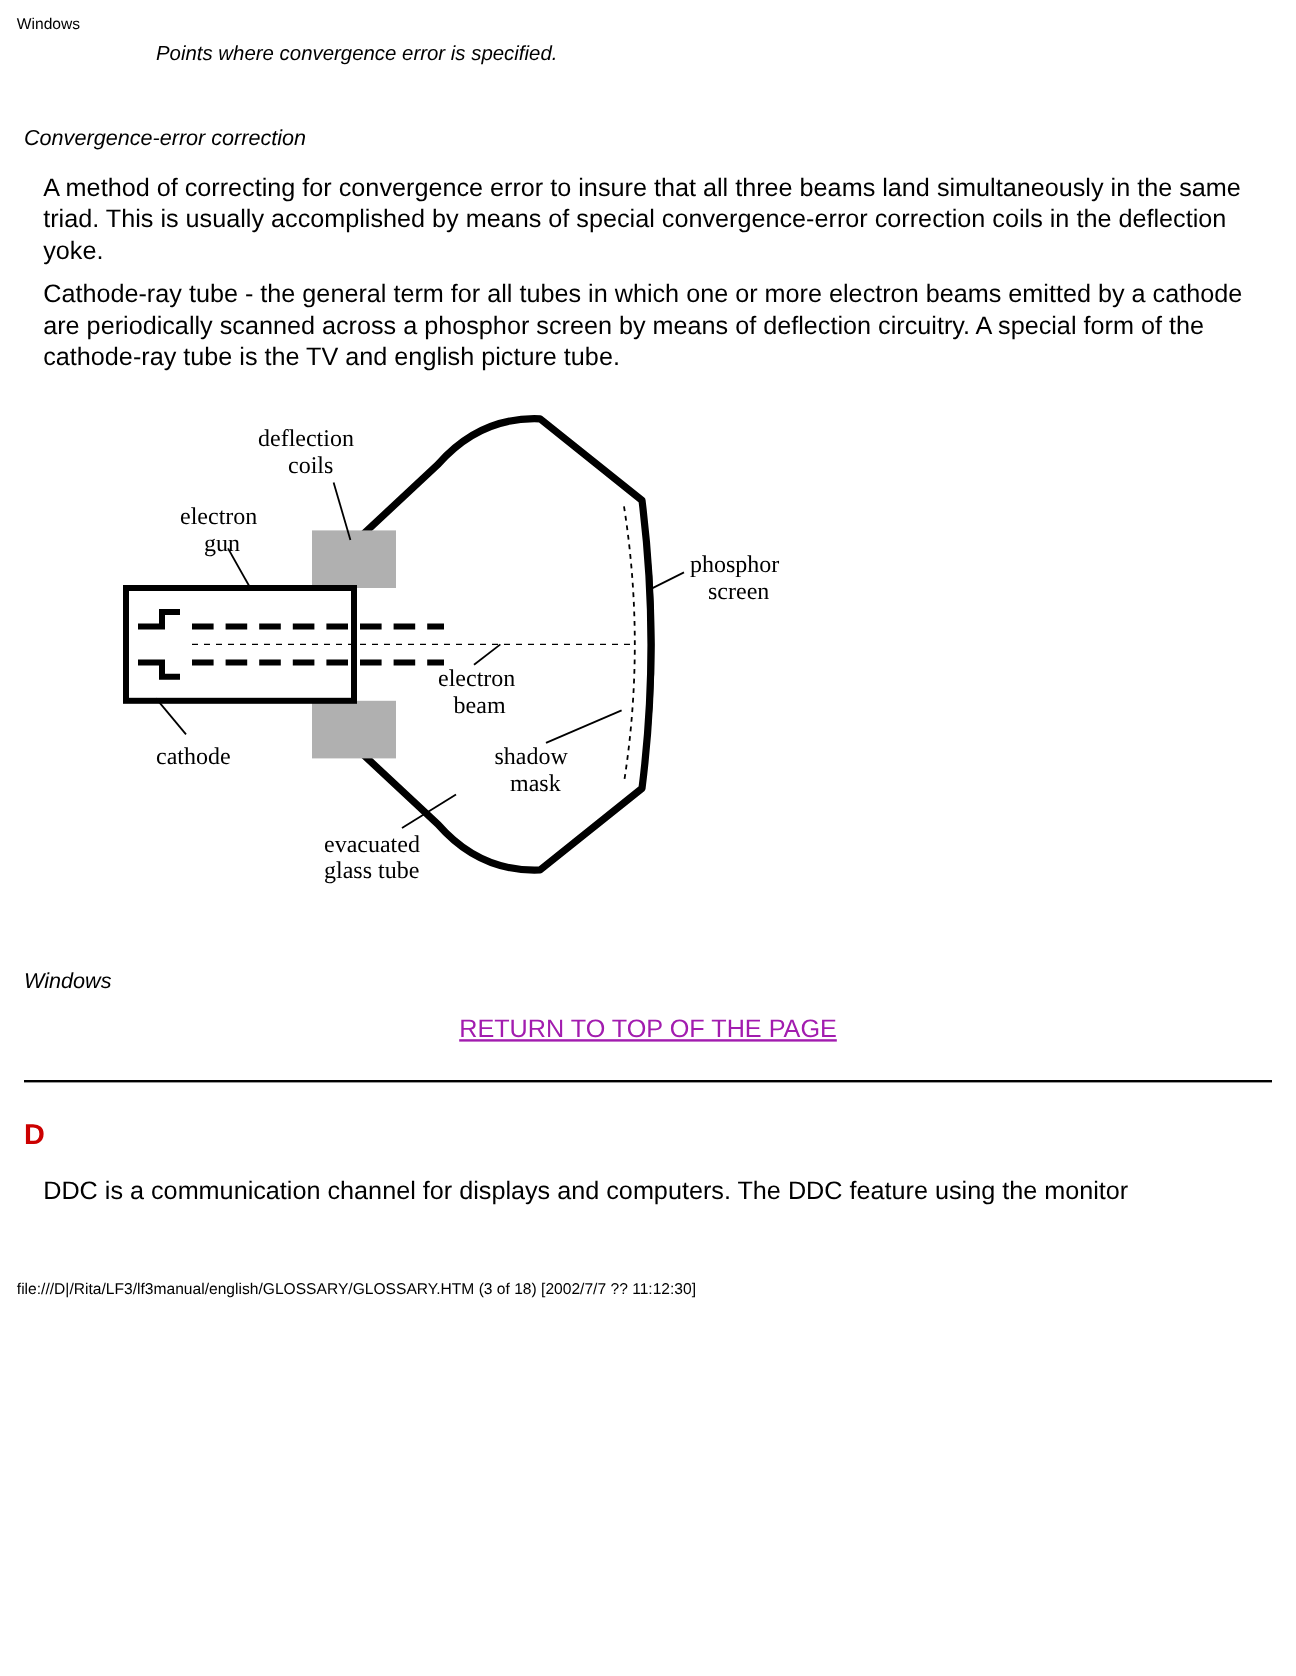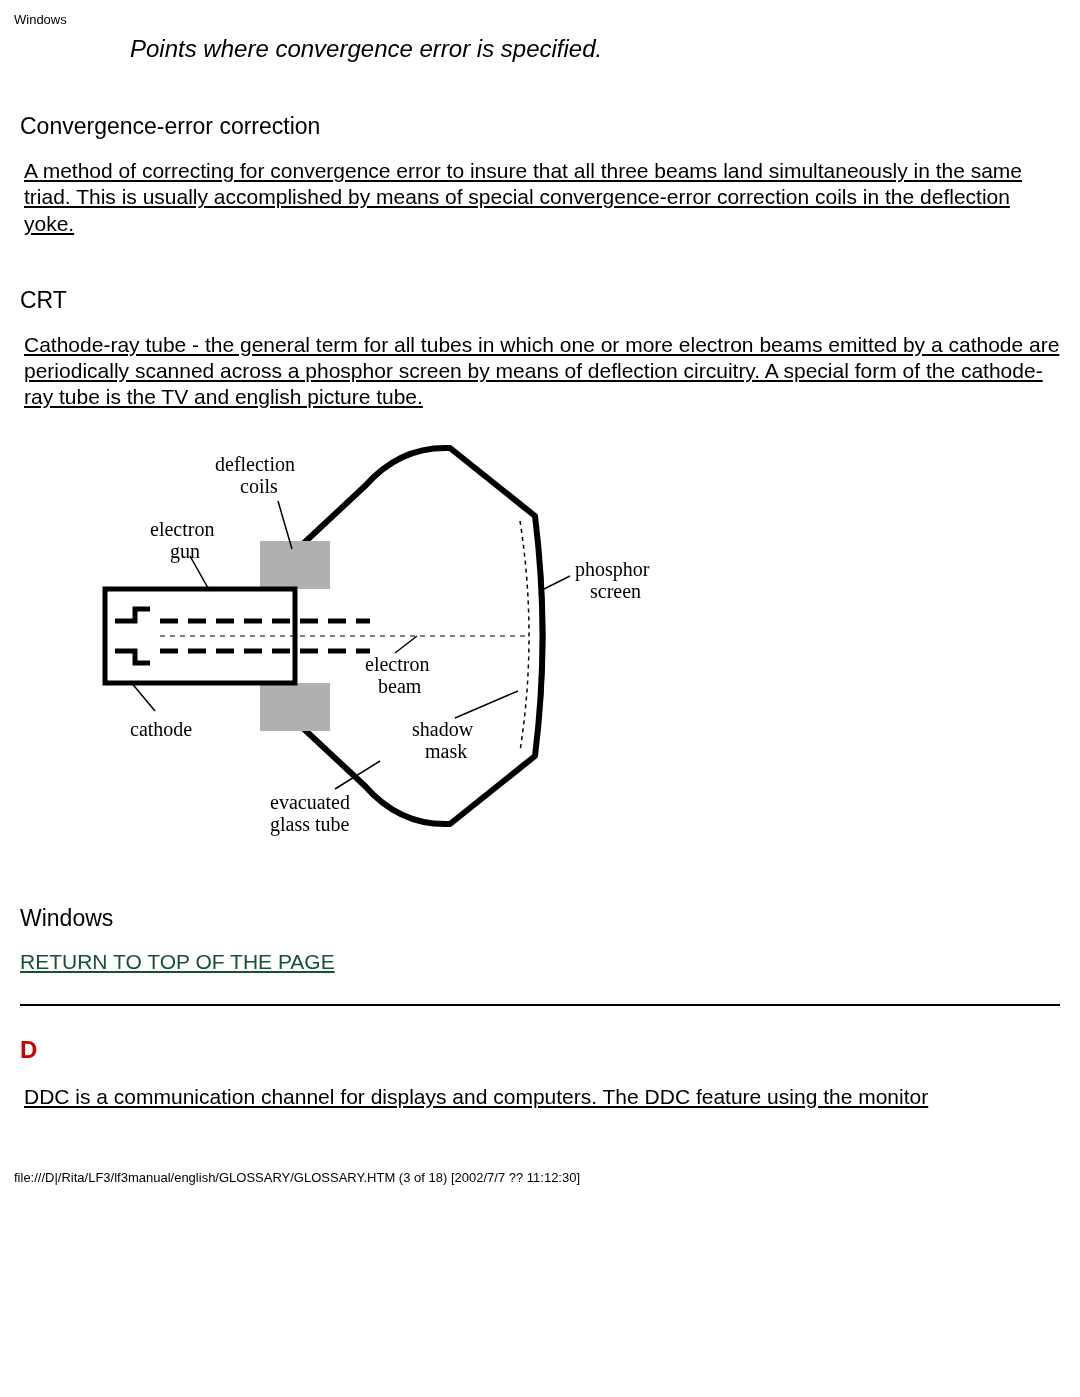--- a/index.html
+++ b/index.html
@@ -12,37 +12,37 @@
   }
   .page {
     padding: 0 20px 20px 20px;
   }
   .header-small {
     font-size: 13px;
     padding: 12px 0 0 14px;
   }
   .caption-italic {
     font-style: italic;
-    font-size: 24px;
+    font-size: 17px;
     margin: 8px 0 0 110px;
   }
   .term-heading {
-    font-size: 23px;
+    font-style: italic;
+    font-size: 18px;
     margin: 50px 0 18px 0;
   }
   .body-text {
     font-size: 21px;
     line-height: 1.25;
-    margin: 0 0 10px 4px;
-    text-decoration: underline;
+    margin: 0 0 10px 16px;
   }
   .return-link {
     display: block;
-    text-align: left;
-    color: #14532d;
+    text-align: center;
+    color: #a21caf;
     text-decoration: underline;
     font-size: 21px;
     margin: 18px 0 30px 0;
   }
   hr {
     border: none;
     border-top: 2px solid #000;
     margin: 30px 0 30px 0;
   }
   .letter-heading {
@@ -69,21 +69,20 @@
 
 <div class="header-small">Windows</div>
 
 <div class="page">
 
   <div class="caption-italic">Points where convergence error is specified.</div>
 
   <div class="term-heading">Convergence-error correction</div>
   <p class="body-text">A method of correcting for convergence error to insure that all three beams land simultaneously in the same triad. This is usually accomplished by means of special convergence-error correction coils in the deflection yoke.</p>
 
-  <div class="term-heading">CRT</div>
   <p class="body-text">Cathode-ray tube - the general term for all tubes in which one or more electron beams emitted by a cathode are periodically scanned across a phosphor screen by means of deflection circuitry. A special form of the cathode-ray tube is the TV and english picture tube.</p>
 
   <div class="diagram-wrap">
     <svg width="640" height="430" viewBox="0 0 640 430">
 
       <path d="M 230 195 L 230 135 L 305 65 Q 340 25 390 27 L 475 95 Q 490 215 475 335 L 390 403 Q 340 405 305 365 L 230 295 L 230 235 L 230 195 Z" fill="#fff" stroke="#000" stroke-width="6" stroke-linejoin="round"></path>
 
       <path d="M 475 95 Q 493 215 475 335" fill="none" stroke="#000" stroke-width="3"></path>
 
       <path d="M 460 100 Q 478 215 460 330" fill="none" stroke="#000" stroke-width="1.5" stroke-dasharray="4 4"></path>

